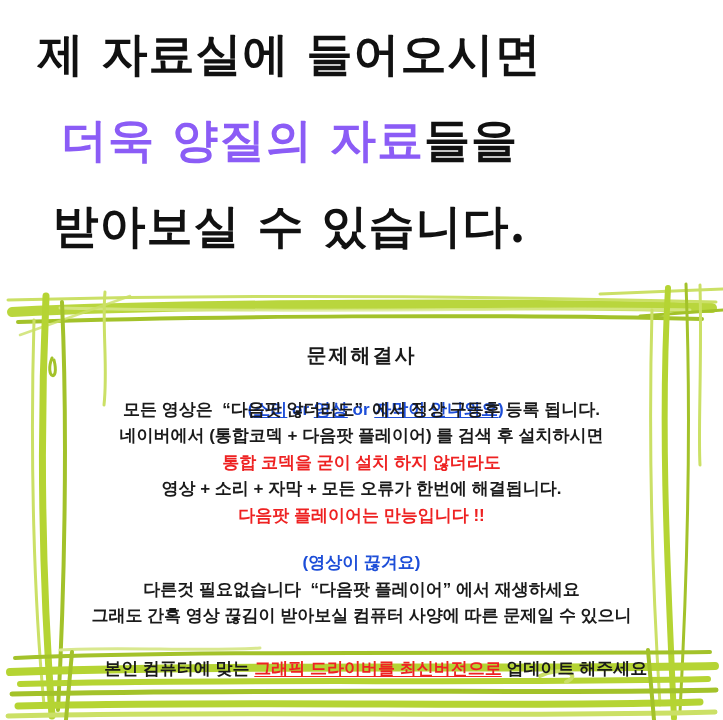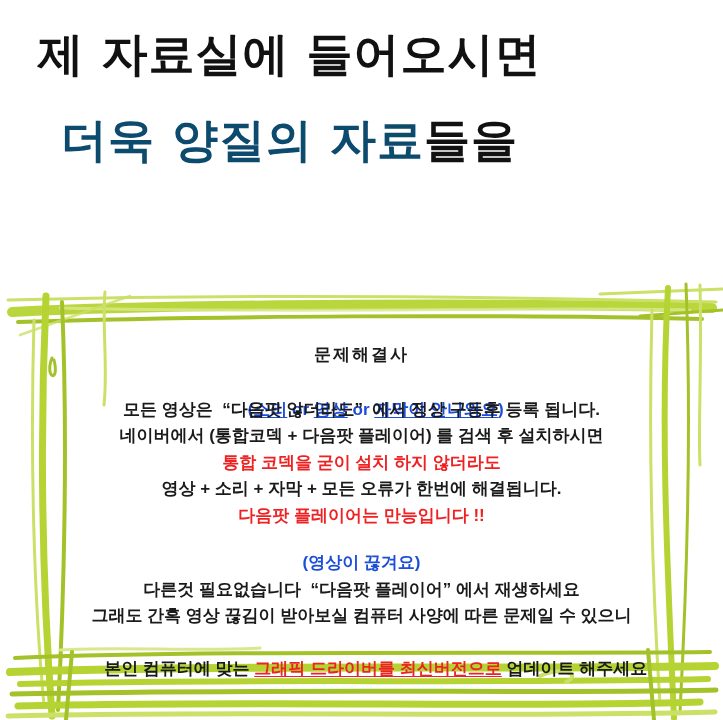--- a/index.html
+++ b/index.html
@@ -9,48 +9,51 @@
   }
   .page{position:absolute;inset:0;width:723px;height:720px;background:#fff;}
 
   
   .header{
     position:absolute;top:12px;left:0;width:579px;text-align:center;
     font-family:"DejaVu Serif", serif;font-weight:bold;
     color:#111;font-size:46px;letter-spacing:1px;
   }
   .header .hline{height:86px;display:flex;align-items:center;justify-content:center;white-space:pre;}
-  .header .blue{color:#0c4a6e;text-align:center;}
+  .header .blue{color:#8b5cf6;text-align:center;}
 
   
   .frame-svg{position:absolute;left:0;top:280px;width:723px;height:440px;pointer-events:none;}
 
   
   .notice{
     position:absolute;top:340px;left:0;width:723px;text-align:center;
     color:#1a1a1a;font-weight:bold;font-size:17px;
   }
-  .notice .t{font-size:17px;letter-spacing:2px;height:30px;line-height:30px;}
+  .notice .t{font-size:20px;letter-spacing:2px;height:30px;line-height:30px;}
   .notice .ln{height:26.5px;line-height:26.5px;white-space:pre;}
   .notice .blue{color:#1d4ed8;}
   .notice .red{color:#ee2222;}
   .notice .u{text-decoration:underline;text-underline-offset:2px;}
   .notice .spacer{height:21px;}
 </style>
 </head>
 <body>
 
 <div class="page">
 
   <div class="header">
     <div class="hline">
       <span>제 자료실에 들어오시면</span>
     </div>
     <div class="hline">
       <span class="blue">더욱 양질의 자료</span><span>들을</span>
+    </div>
+    <div class="hline">
+      <span>받아보실 수 있습니다.</span>
     </div>
   </div>
 
   <svg class="frame-svg" viewBox="0 0 723 440" aria-hidden="true">
     <g fill="none" stroke-linecap="round">
 
       <path d="M12,32 C180,24 520,22 712,28" stroke="#b5d433" stroke-width="10" opacity="0.95"></path>
       <path d="M18,42 C200,36 500,34 702,39" stroke="#a3c22a" stroke-width="4"></path>
       <path d="M8,20 C240,14 480,16 716,22" stroke="#cbe066" stroke-width="3"></path>
       <path d="M60,28 C300,34 560,26 690,30" stroke="#d9e88f" stroke-width="3" opacity="0.8"></path>

